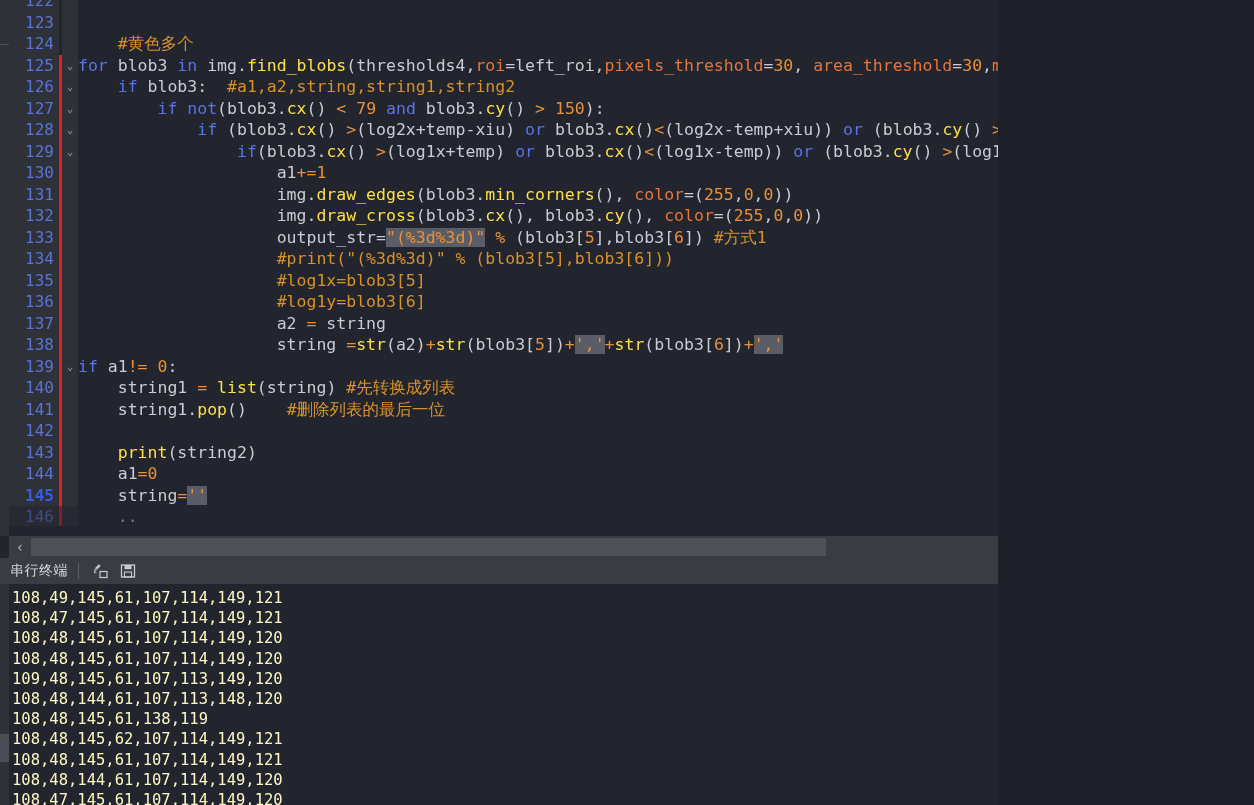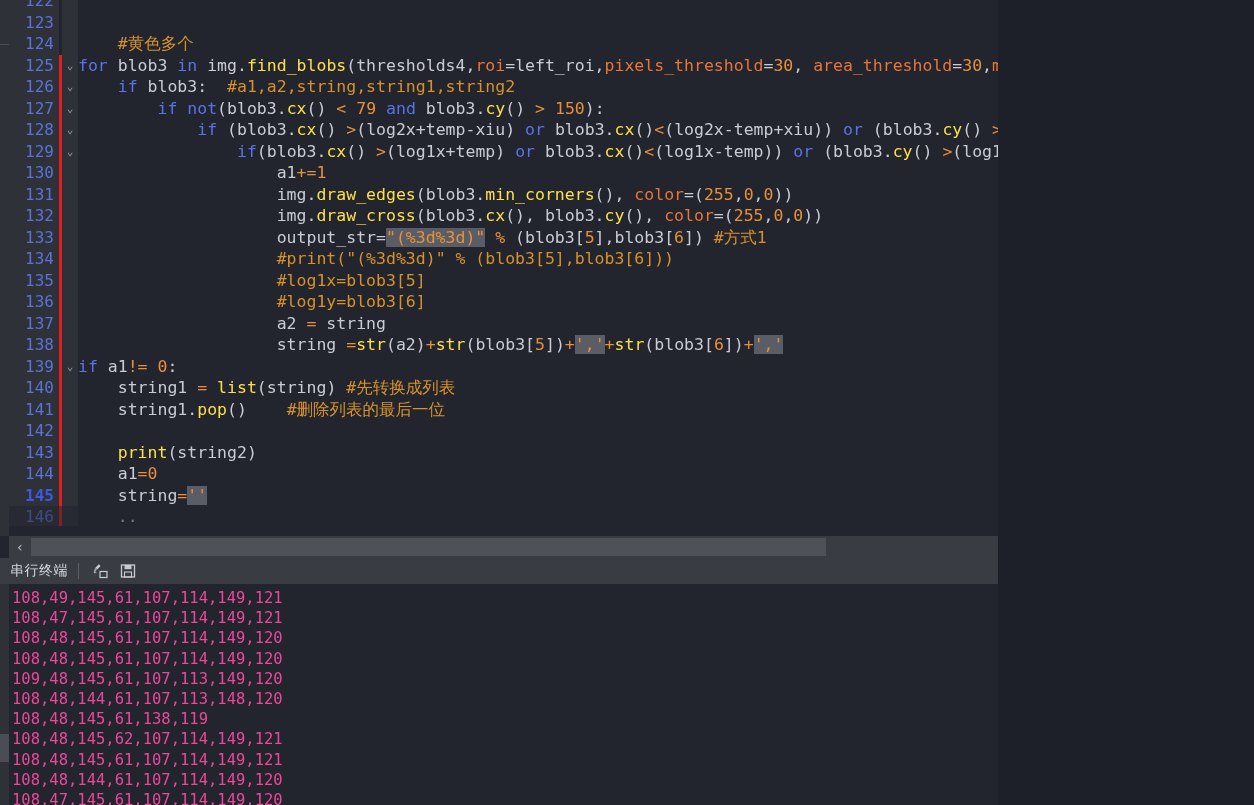--- a/index.html
+++ b/index.html
@@ -221,21 +221,21 @@
   }
   #term-lines {
     position: absolute;
     left: 12px;
     top: 4px;
     right: 0;
   }
   .term-line {
     height: 20.2px;
     line-height: 20.2px;
-    color: #ec4899;
+    color: #fef9c3;
     font-size: 15.5px;
     white-space: pre;
     font-family: "DejaVu Sans Mono", "Liberation Mono", monospace;
   }
 </style>
 </head>
 <body>
 
 <div id="app">
 

